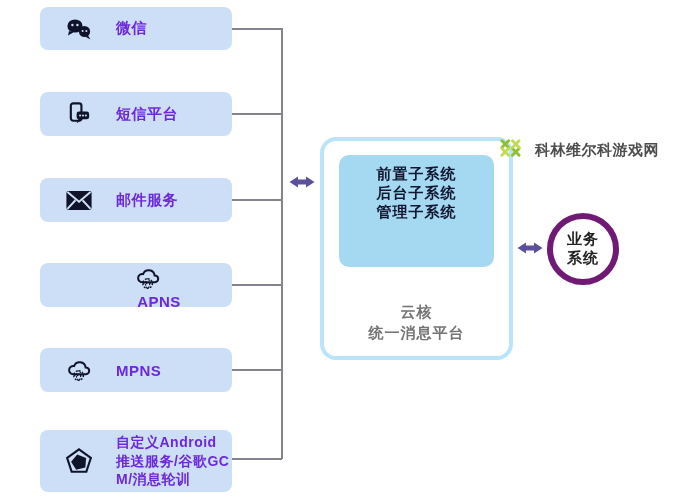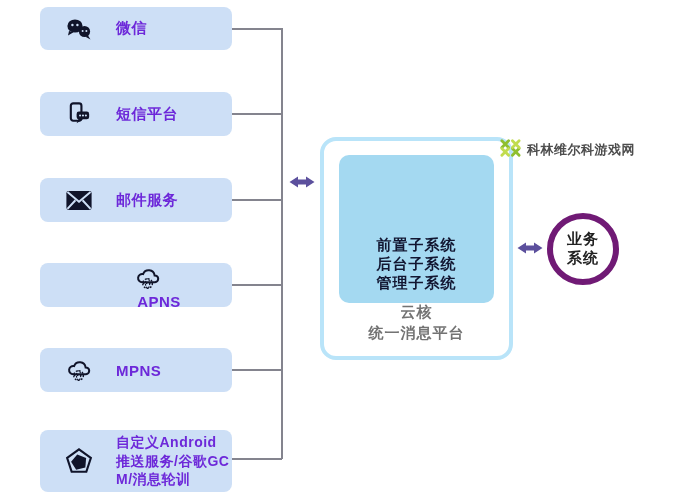--- a/index.html
+++ b/index.html
@@ -27,40 +27,40 @@
   .h-line,.v-line{position:absolute;background:#84848e;}
   .h-line{height:1.6px;left:232px;width:50px;}
   .v-line{width:1.6px;left:281px;}
   .arrow{position:absolute;width:28px;height:14px;}
   
   .platform-box{
     position:absolute;left:320px;top:137px;width:193px;height:223px;
     background:#ffffff;border:4px solid #b9e4f9;border-radius:16px;box-sizing:border-box;
   }
   .subsystem-panel{
-    position:absolute;left:15px;top:14px;right:15px;height:148px;
+    position:absolute;left:15px;top:14px;right:15px;height:112px;
     background:#a4d9f1;border-radius:10px;
-    display:flex;flex-direction:column;justify-content:flex-end;
+    display:flex;flex-direction:column;justify-content:flex-start;
     align-items:center;padding:10px 0;box-sizing:border-box;
   }
   .subsystem-label{font-size:15px;font-weight:bold;color:#121631;letter-spacing:1px;}
   .platform-name{
     position:absolute;left:0;right:0;bottom:12px;text-align:center;
     font-size:15px;font-weight:bold;color:#737373;line-height:1.45;letter-spacing:1px;
   }
   
   .business-circle{
     position:absolute;left:547px;top:213px;width:72px;height:72px;box-sizing:border-box;
     background:#ffffff;border:6px solid #701a75;border-radius:50%;
     display:flex;flex-direction:column;align-items:center;justify-content:center;
     font-size:15px;font-weight:bold;color:#222;line-height:1.25;letter-spacing:1px;
   }
   
   .watermark{position:absolute;left:499px;top:137px;display:flex;align-items:center;}
-  .watermark-text{margin-left:5px;font-size:13px;font-weight:bold;color:#4d4d4d;letter-spacing:.5px;}
+  .watermark-text{margin-left:13px;font-size:15px;font-weight:bold;color:#4d4d4d;letter-spacing:.5px;}
 </style>
 </head>
 <body>
 
 <div class="canvas">
 
   <div class="channel-box" style="top:7px;height:43px;">
     <span class="channel-icon">
       <svg width="28" height="24" viewBox="0 0 28 24">
         <ellipse cx="10" cy="9" rx="7.6" ry="6.6" fill="#10142a"></ellipse>

